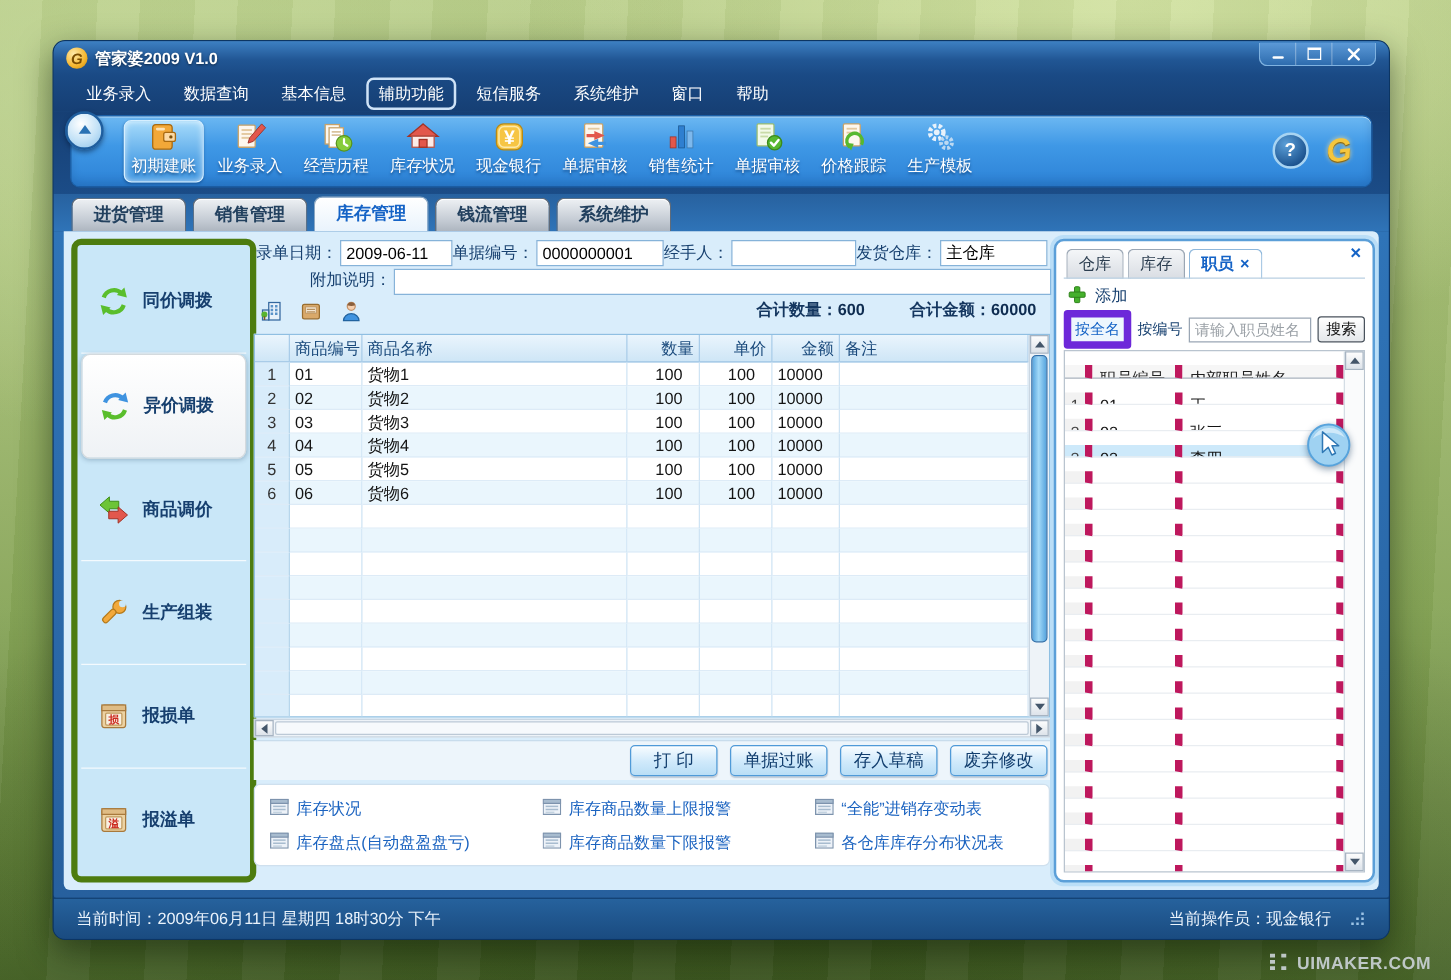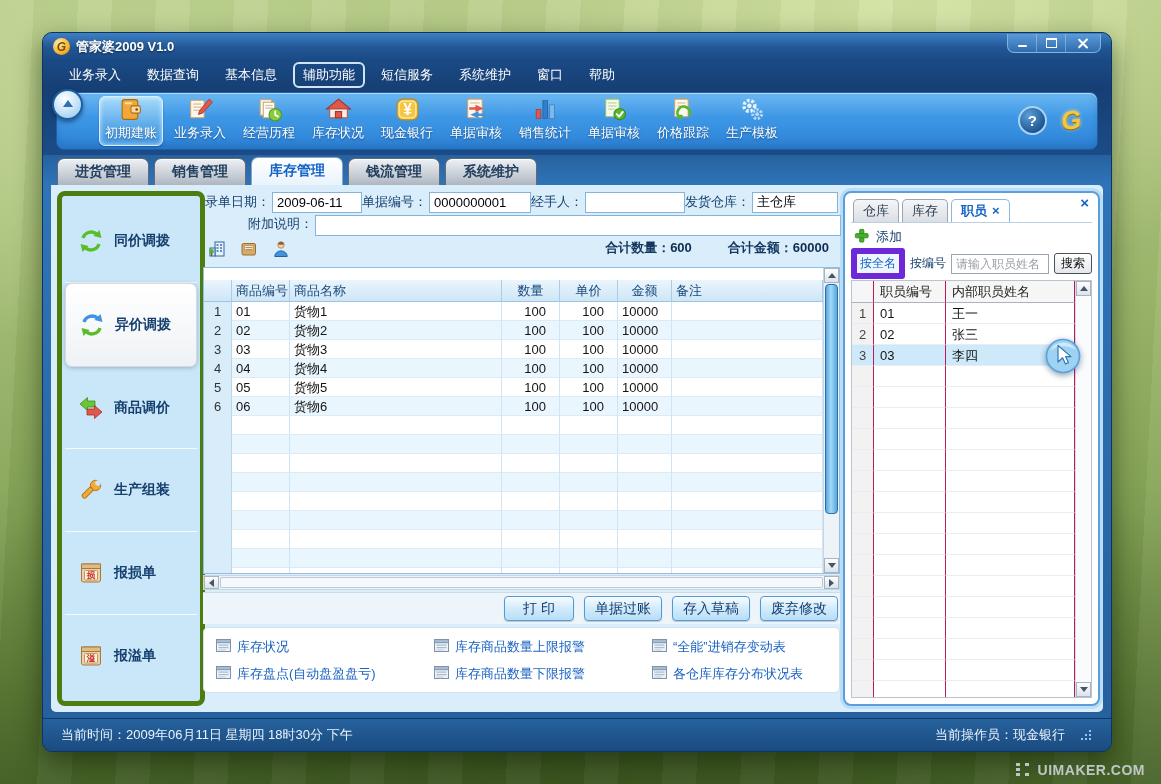--- a/index.html
+++ b/index.html
@@ -84,29 +84,29 @@
   .frow2{display:flex;height:24px;padding-left:2px;margin-left:43px;}
   .frow2 .tin{flex:1;margin-left:2px;margin-right:2px;}
   .frow3{display:flex;align-items:flex-start;height:26px;padding-left:4px;}
   .mini{width:20px;height:20px;margin-right:12px;} .mini svg{width:100%;height:100%;display:block;}
   .totals{margin-left:auto;display:flex;gap:36px;padding-right:14px;font-weight:bold;color:#14365f;}
   .totals b{font-weight:bold;color:#0e2c50;}
   
   .table-wrap{position:relative;height:307px;width:637px;border:1px solid #8fbfe2;background:#fff;margin-top:2px;box-sizing:border-box;}
   .grid{position:absolute;left:0;top:0;right:16px;bottom:0;overflow:hidden;}
   .g-row{display:grid;grid-template-columns:28px 58px 212px 58px 58px 54px 1fr;height:19px;}
-  .g-row.header{height:22px;background:linear-gradient(#eaf5fd,#cde5f6);margin-top:12px;}
+  .g-row.header{height:22px;background:linear-gradient(#eaf5fd,#cde5f6);}
   .g-cell{border-right:1px solid #cfe4f4;border-bottom:1px solid #ddebf7;line-height:19px;padding:0 4px;
     color:#141414;overflow:hidden;white-space:nowrap;box-sizing:border-box;}
   .g-row.header .g-cell{border-right:1px solid #a9cce9;border-bottom:1px solid #9dc4e4;line-height:22px;color:#1a4a7c;}
   .g-cell.rn{background:#d8ecfa;text-align:center;color:#333;border-right-color:#b7d6ec;}
   .g-row.header .g-cell.rn{background:transparent;}
   .g-row.tint .g-cell{background:#eaf6fd;} .g-row.tint .g-cell.rn{background:#d8ecfa;}
   .g-cell.num{text-align:right;padding-right:13px;}
-  .g-row.header .g-cell.num{text-align:center;padding-right:4px;}
+  .g-row.header .g-cell.num{text-align:right;padding-right:4px;}
   
   .vscroll{position:absolute;top:0;right:0;width:16px;bottom:0;background:#eef3f8;border-left:1px solid #c9d6e2;box-sizing:border-box;}
   .sbtn{position:absolute;left:0;right:0;height:15px;background:linear-gradient(#fdfdfd,#dde3ea);
     border:1px solid #a7b4c2;display:flex;align-items:center;justify-content:center;box-sizing:border-box;}
   .sbtn.up{top:0;} .sbtn.down{bottom:0;}
   .tri-up{width:0;height:0;border-left:4px solid transparent;border-right:4px solid transparent;border-bottom:5px solid #44566a;}
   .tri-down{width:0;height:0;border-left:4px solid transparent;border-right:4px solid transparent;border-top:5px solid #44566a;}
   .tri-left{width:0;height:0;border-top:4px solid transparent;border-bottom:4px solid transparent;border-right:5px solid #44566a;}
   .tri-right{width:0;height:0;border-top:4px solid transparent;border-bottom:4px solid transparent;border-left:5px solid #44566a;}
   .vthumb{position:absolute;left:1px;right:1px;top:16px;height:228px;border-radius:4px;
@@ -142,22 +142,22 @@
   .by-name{color:#1563c6;border:6px solid #6d28d9;border-radius:3px;padding:1px 3px;background:#eef6fd;}
   .by-code{color:#17406f;}
   .sp-search input{flex:1;min-width:40px;height:18px;border:1px solid #9aa6b4;font-size:12px;padding:0 4px;font-family:inherit;color:#000;}
   .sp-search input::placeholder{color:#9aa0a6;}
   .sp-search-btn{height:21px;border:1px solid #49525c;background:linear-gradient(#ffffff,#e4e7ea);border-radius:3px;
     font-size:12px;padding:0 6px;color:#111;font-family:inherit;}
   .sp-table-wrap{position:absolute;left:0;right:0;top:57px;bottom:0;border:1px solid #b9c4cf;background:#fff;box-sizing:border-box;}
   .sp-grid{position:absolute;left:0;top:0;right:16px;bottom:0;overflow:hidden;}
   .sp-row{display:grid;grid-template-columns:22px 72px 1fr;height:21px;}
   .sp-row.header{height:22px;}
-  .sp-cell{border-right:1px solid #be185d;border-bottom:1px solid #e9edf1;line-height:21px;padding:0 6px;
-    font-size:13px;color:#141414;white-space:nowrap;overflow:hidden;box-sizing:border-box;}
+  .sp-cell{border-right:6px solid #be185d;border-bottom:1px solid #e9edf1;line-height:21px;padding:0 6px;
+    font-size:13px;color:#141414;white-space:nowrap;overflow:hidden;box-sizing:border-box;margin-top:11px;}
   .sp-row.header .sp-cell{background:#f6f6f6;border-bottom:1px solid #aab4bf;color:#222;line-height:22px;}
   .sp-cell.rn{background:#f2f2f2;text-align:center;color:#444;padding:0 2px;}
   .sp-row.selected .sp-cell{background:#cde9fa;} .sp-row.selected .sp-cell.rn{background:#cde9fa;}
   .sp-vscroll{position:absolute;top:0;right:0;width:16px;bottom:0;background:#fafbfc;border-left:1px solid #d4dde5;box-sizing:border-box;}
   .sp-cursor{position:absolute;right:16px;top:144px;width:38px;height:38px;z-index:4;filter:drop-shadow(0 2px 3px rgba(0,40,80,.45));}
   .sp-cursor svg{width:100%;height:100%;display:block;}
   
   .statusbar{height:32px;flex:0 0 32px;display:flex;align-items:center;justify-content:space-between;padding:0 18px;
     background:linear-gradient(#26629d,#1a4b80);border-radius:0 0 9px 9px;color:#eaf3fc;font-size:13px;border-top:1px solid #0f3a69;}
   .status-right{display:flex;align-items:center;}

